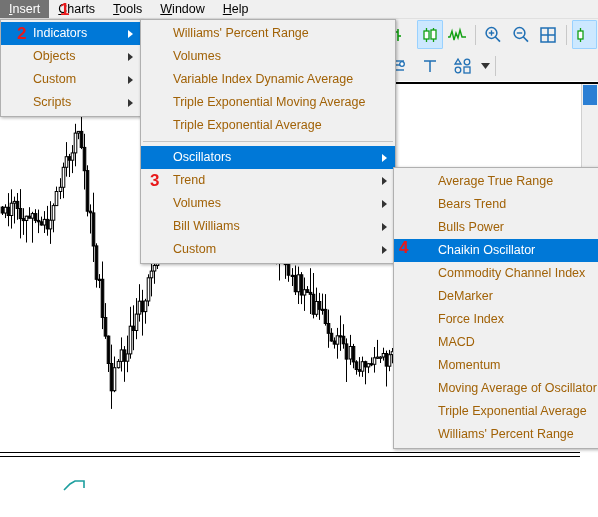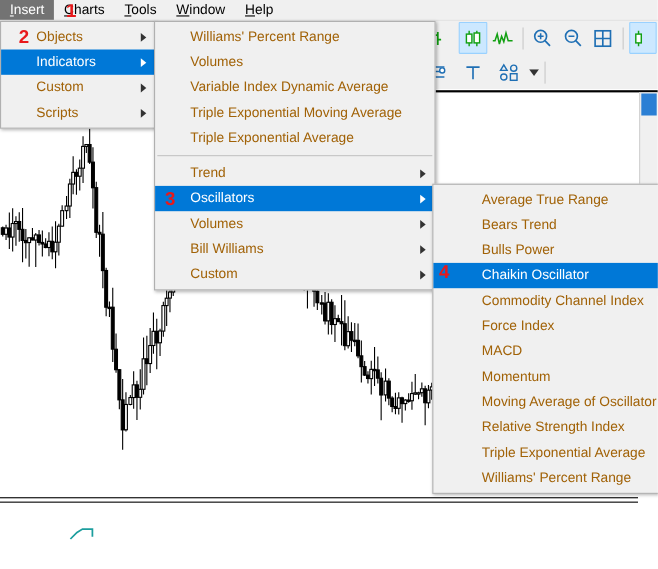--- a/index.html
+++ b/index.html
@@ -586,51 +586,51 @@
       <svg width="580" height="64" viewBox="0 0 580 64">
         <polyline points="64,35 70,29 75,26 80,26 84,26 84,33" fill="none" stroke="#1c9e9e" stroke-width="1.6"></polyline>
       </svg>
     </div>
     <div id="chart-scrollbar">
       <div id="chart-scroll-thumb"></div>
     </div>
   </div>
 
   <div class="menu" id="menu-l1">
+      <div class="menu-item sel"><span>Indicators</span><span class="arrow"></span></div>
       <div class="menu-item"><span>Objects</span><span class="arrow"></span></div>
-      <div class="menu-item sel"><span>Indicators</span><span class="arrow"></span></div>
       <div class="menu-item"><span>Custom</span><span class="arrow"></span></div>
       <div class="menu-item"><span>Scripts</span><span class="arrow"></span></div>
     </div>
 
   <div class="menu" id="menu-l2">
       <div class="menu-item"><span>Williams' Percent Range</span></div>
       <div class="menu-item"><span>Volumes</span></div>
       <div class="menu-item"><span>Variable Index Dynamic Average</span></div>
       <div class="menu-item"><span>Triple Exponential Moving Average</span></div>
       <div class="menu-item"><span>Triple Exponential Average</span></div>
       <div class="menu-sep"></div>
+      <div class="menu-item sel"><span>Oscillators</span><span class="arrow"></span></div>
       <div class="menu-item"><span>Trend</span><span class="arrow"></span></div>
-      <div class="menu-item sel"><span>Oscillators</span><span class="arrow"></span></div>
       <div class="menu-item"><span>Volumes</span><span class="arrow"></span></div>
       <div class="menu-item"><span>Bill Williams</span><span class="arrow"></span></div>
       <div class="menu-item"><span>Custom</span><span class="arrow"></span></div>
     </div>
 
   <div class="menu" id="menu-l3">
       <div class="menu-item"><span>Average True Range</span></div>
       <div class="menu-item"><span>Bears Trend</span></div>
       <div class="menu-item"><span>Bulls Power</span></div>
       <div class="menu-item sel"><span>Chaikin Oscillator</span></div>
       <div class="menu-item"><span>Commodity Channel Index</span></div>
+      <div class="menu-item"><span>DeMarker</span></div>
       <div class="menu-item"><span>Force Index</span></div>
       <div class="menu-item"><span>MACD</span></div>
       <div class="menu-item"><span>Momentum</span></div>
       <div class="menu-item"><span>Moving Average of Oscillator</span></div>
-      <div class="menu-item"><span>Relative Strength Index</span></div>
       <div class="menu-item"><span>Triple Exponential Average</span></div>
       <div class="menu-item"><span>Williams' Percent Range</span></div>
     </div>
 
   <div class="step" id="step-1">1</div>
   <div class="step" id="step-2">2</div>
   <div class="step" id="step-3">3</div>
   <div class="step" id="step-4">4</div>
 
 </div>

